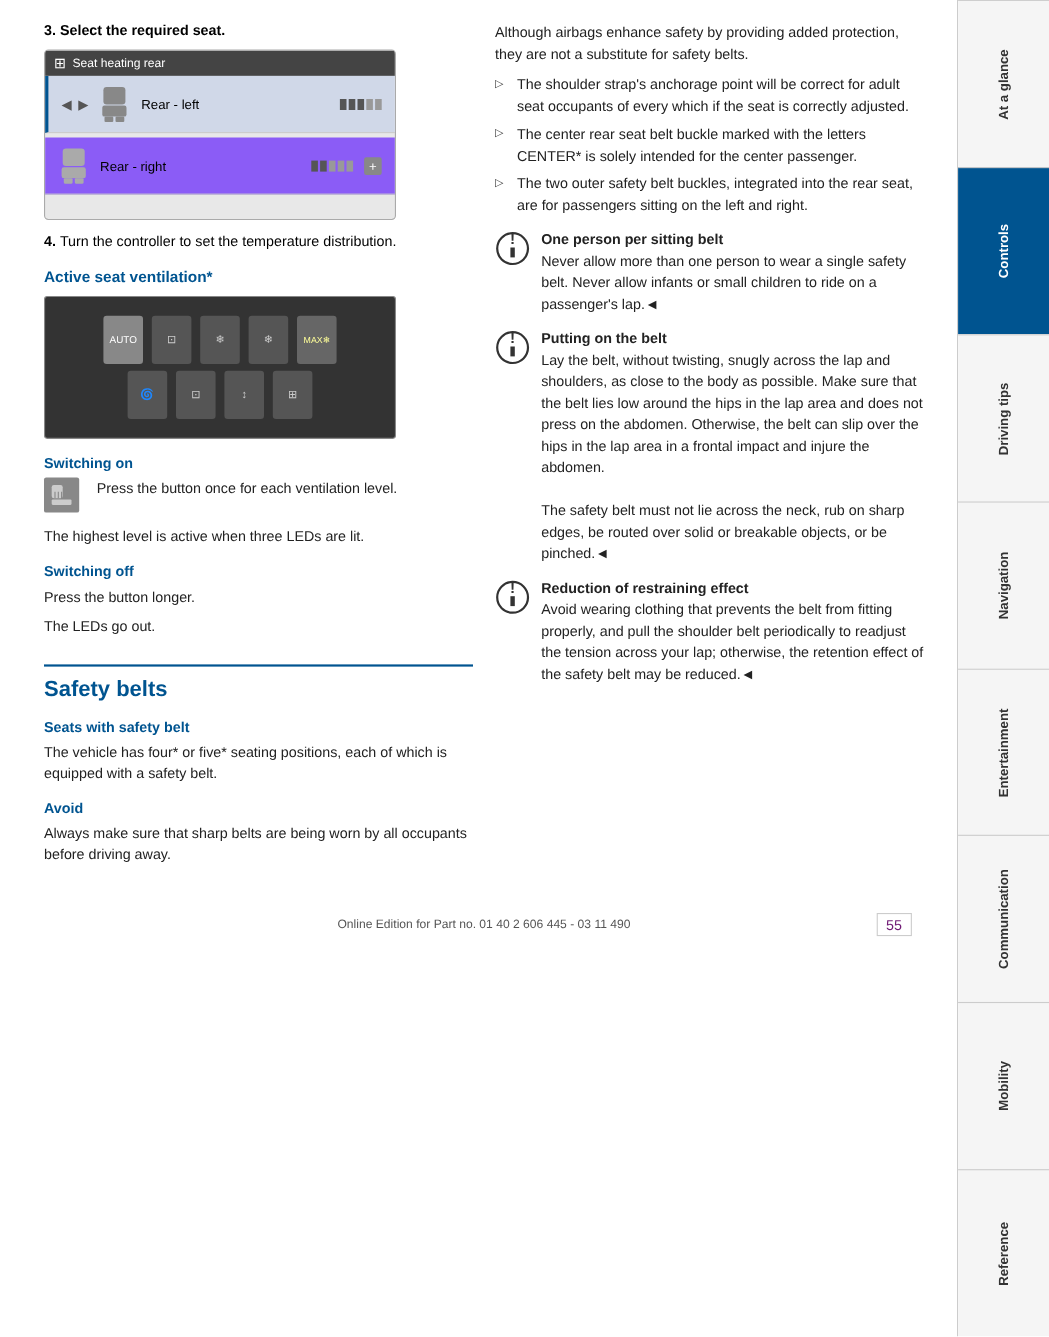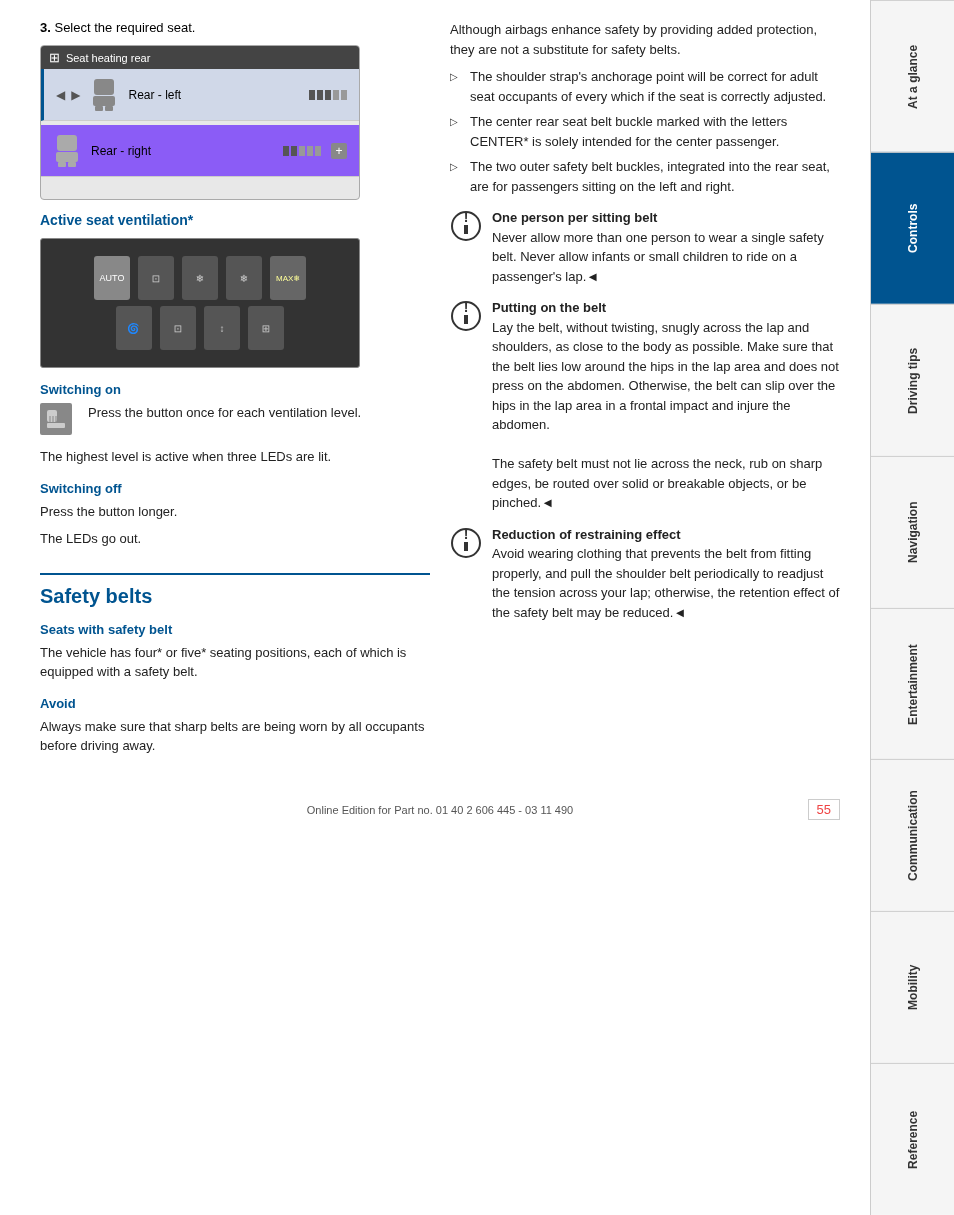--- a/index.html
+++ b/index.html
@@ -56,20 +56,21 @@
       flex: 1;
       max-width: 420px;
     }
     .right-col {
       flex: 1;
       max-width: 420px;
     }
     .step-text {
       margin-bottom: 10px;
       font-size: 13px;
+      font-weight: bold;
     }
     .screen-image {
       width: 320px;
       height: 155px;
       background: #e8e8e8;
       border: 1px solid #aaa;
       border-radius: 4px;
       margin-bottom: 12px;
       position: relative;
       overflow: hidden;
@@ -310,20 +311,23 @@
               <div class="temp-seg active"></div>
               <div class="temp-seg active"></div>
               <div class="temp-seg"></div>
               <div class="temp-seg"></div>
               <div class="temp-seg"></div>
             </div>
             <div class="plus-btn">+</div>
           </div>
         </div>
 
+        <div class="step4-text">
+          <strong>4.</strong>&nbsp;<span>Turn the controller to set the temperature distribution.</span>
+        </div>
 
         <div class="section-heading">Active seat ventilation*</div>
 
         <div class="ventilation-image">
           <div class="vent-controls">
             <div class="vent-row1">
               <div class="vent-btn auto">AUTO</div>
               <div class="vent-btn">⊡</div>
               <div class="vent-btn">❄</div>
               <div class="vent-btn">❄</div>
@@ -409,21 +413,21 @@
           </svg>
           <div class="warning-text">
             <span class="warning-title">Reduction of restraining effect</span>
             <span>Avoid wearing clothing that prevents the belt from fitting properly, and pull the shoulder belt periodically to readjust the tension across your lap; otherwise, the retention effect of the safety belt may be reduced.◄</span>
           </div>
         </div>
       </div>
     </div>
 
     <div style="margin-top:40px;display:flex;justify-content:center;align-items:center;position:relative;">
-      <div style="position:absolute;right:0;font-size:13px;color:#ef4444;border:1px solid #ccc;padding:2px 8px;">55</div>
+      <div style="position:absolute;right:11px;font-size:13px;color:#701a75;border:1px solid #ccc;padding:2px 8px;">55</div>
       <div style="font-size:11px;color:#555;">Online Edition for Part no. 01 40 2 606 445 - 03 11 490</div>
     </div>
   </div>
 
   <div class="sidebar">
     <div class="sidebar-tab">At a glance</div>
     <div class="sidebar-tab active">Controls</div>
     <div class="sidebar-tab">Driving tips</div>
     <div class="sidebar-tab">Navigation</div>
     <div class="sidebar-tab">Entertainment</div>

